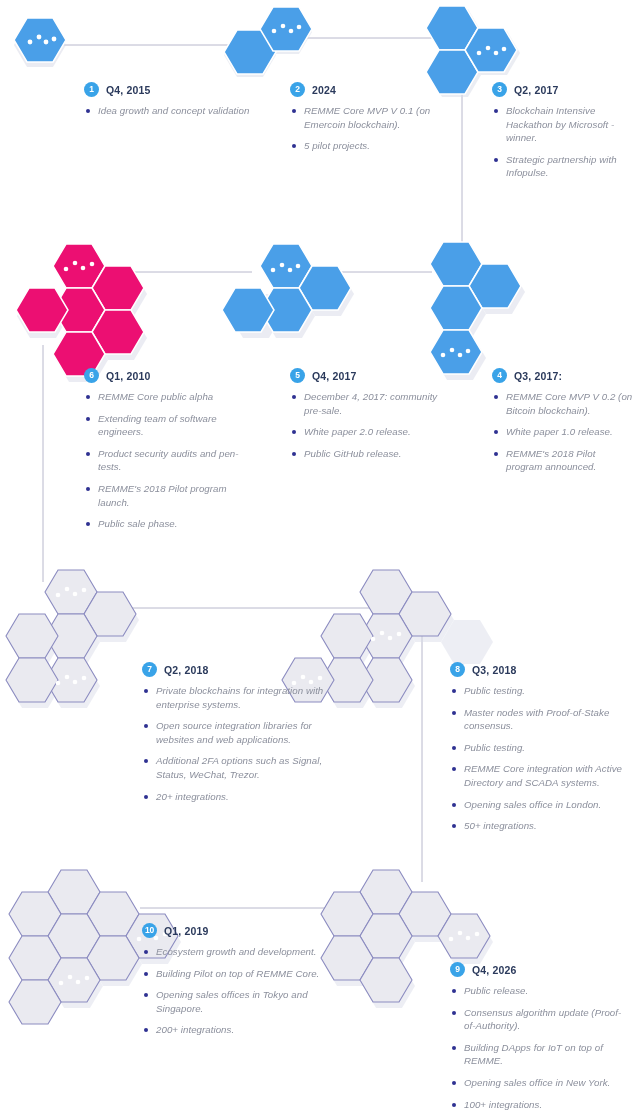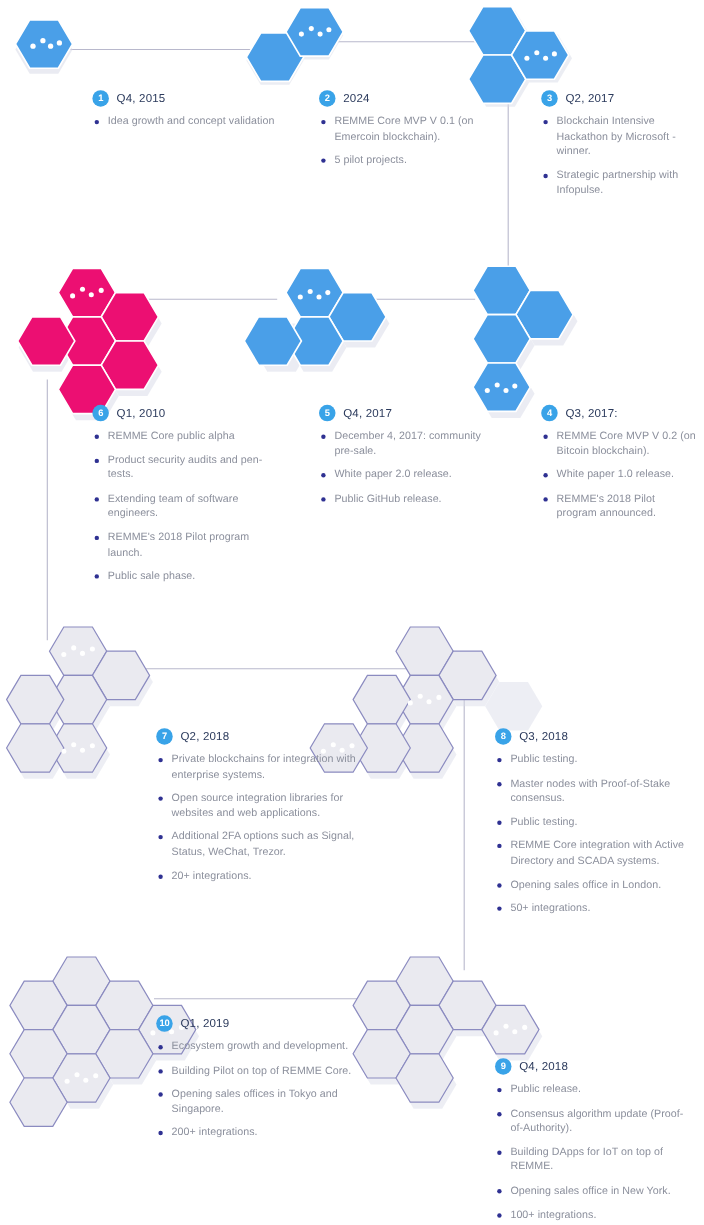--- a/index.html
+++ b/index.html
@@ -57,29 +57,30 @@
     color: #ffffff;
     font-size: 8.5px;
     line-height: 15px;
     text-align: center;
     font-weight: 700;
     flex: 0 0 auto;
     letter-spacing: -0.2px;
   }
   .period {
     font-size: 10.5px;
-    font-weight: 400;
+    font-weight: 700;
     color: #2b3a5c;
     letter-spacing: 0.15px;
     white-space: nowrap;
   }
   ul.points {
     list-style: none;
     margin: 0;
     padding: 0;
+    font-style: italic;
   }
   ul.points li {
     position: relative;
     padding-left: 14px;
     margin-bottom: 8px;
     font-size: 9.7px;
     line-height: 13.6px;
     color: #8b8f9c;
     letter-spacing: 0.05px;
   }
@@ -420,22 +421,22 @@
     </ul>
   </div>
 
   <div class="block b6">
     <div class="block-head">
       <span class="badge">6</span>
       <span class="period">Q1, 2010</span>
     </div>
     <ul class="points">
       <li>REMME Core public alpha</li>
+      <li>Extending team of software engineers.</li>
       <li>Product security audits and pen-tests.</li>
-      <li>Extending team of software engineers.</li>
       <li>REMME's 2018 Pilot program launch.</li>
       <li>Public sale phase.</li>
     </ul>
   </div>
 
   <div class="block b5">
     <div class="block-head">
       <span class="badge">5</span>
       <span class="period">Q4, 2017</span>
     </div>
@@ -495,21 +496,21 @@
       <li>Ecosystem growth and development.</li>
       <li>Building Pilot on top of REMME Core.</li>
       <li>Opening sales offices in Tokyo and Singapore.</li>
       <li>200+ integrations.</li>
     </ul>
   </div>
 
   <div class="block b9">
     <div class="block-head">
       <span class="badge">9</span>
-      <span class="period">Q4, 2018</span>
+      <span class="period">Q4, 2026</span>
     </div>
     <ul class="points">
       <li>Public release.</li>
       <li>Consensus algorithm update (Proof-of-Authority).</li>
       <li>Building DApps for IoT on top of REMME.</li>
       <li>Opening sales office in New York.</li>
       <li>100+ integrations.</li>
     </ul>
   </div>
 

